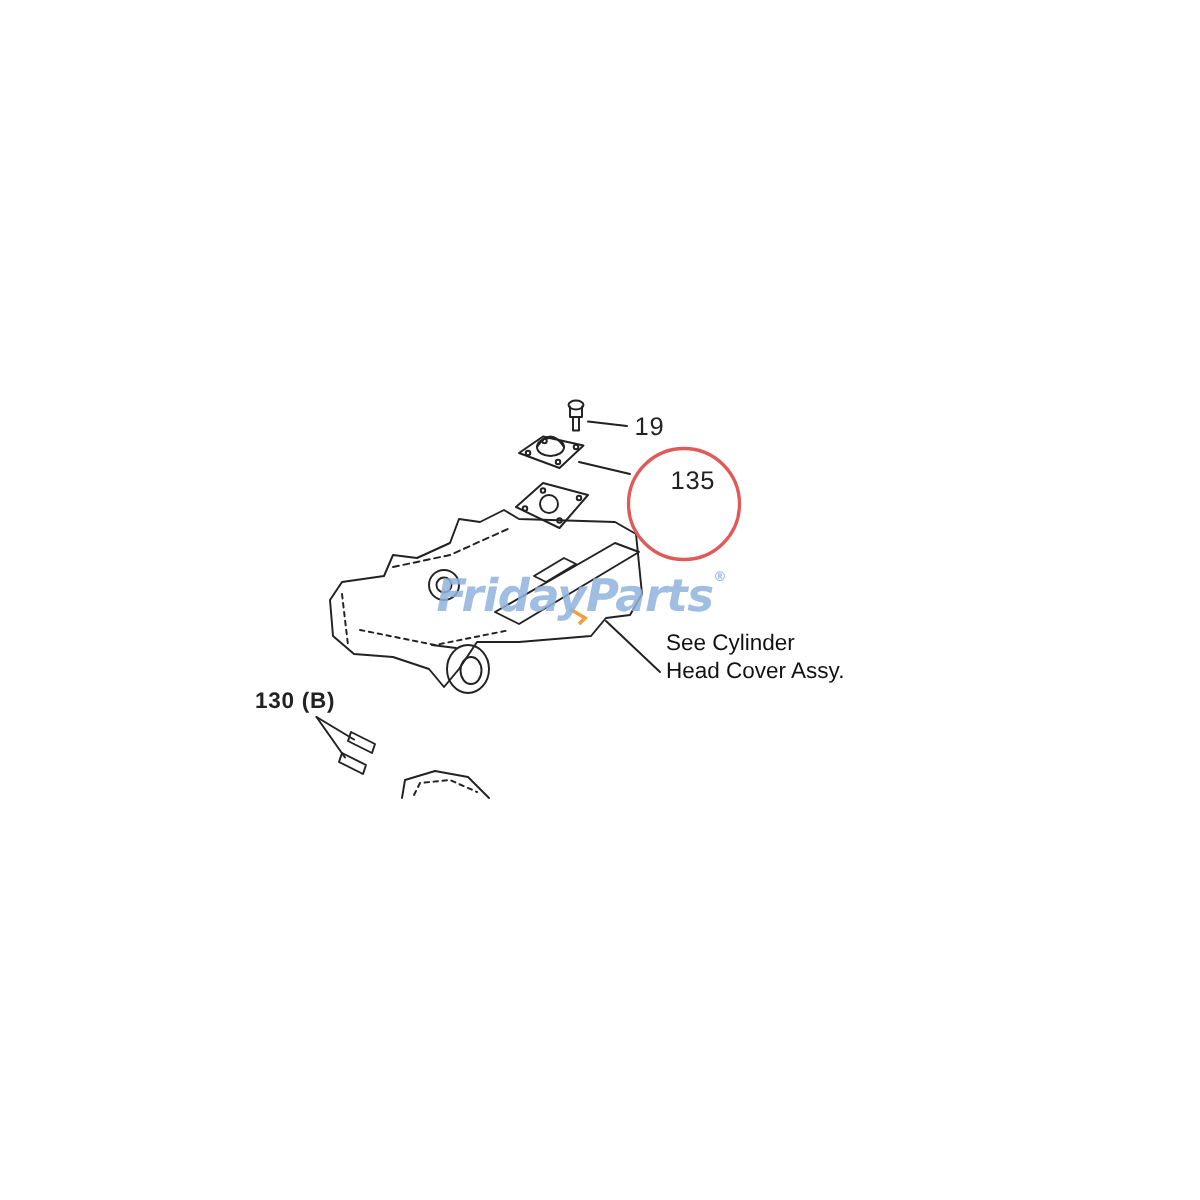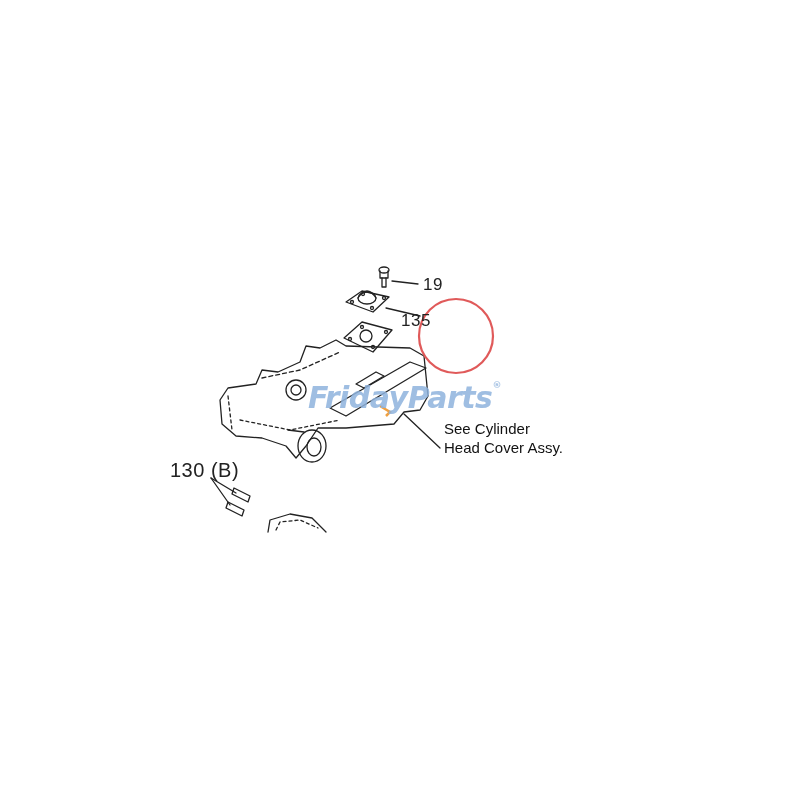--- a/index.html
+++ b/index.html
@@ -1,21 +1,21 @@
 <!DOCTYPE html>
 <html><head>
 <meta charset="utf-8">
 <style>
   html, body { margin:0; padding:0; background:#ffffff; }
   body { width:800px; height:800px; position:relative; overflow:hidden; font-family:"Liberation Sans", sans-serif; }
   .diagram { position:absolute; left:0; top:0; width:800px; height:800px; }
   .label { position:absolute; color:#222; font-family:"Liberation Sans", sans-serif; }
   .callout { font-size:17px; letter-spacing:0.5px; font-weight:300; }
   .note { font-size:15px; line-height:19px; color:#111; }
-  .watermark { position:absolute; left:308px; top:380px; font-family:"DejaVu Sans", sans-serif; font-weight:bold; font-style:italic; font-size:30px; color:#8fb3dd; opacity:0.85; letter-spacing:-0.5px; }
+  .watermark { position:absolute; left:291px; top:380px; font-family:"DejaVu Sans", sans-serif; font-weight:bold; font-style:italic; font-size:30px; color:#8fb3dd; opacity:0.85; letter-spacing:-0.5px; }
   .watermark .reg { font-size:9px; vertical-align:top; font-style:normal; }
 </style>
 </head>
 <body>
 
 <svg class="diagram" viewBox="0 0 800 800" xmlns="http://www.w3.org/2000/svg">
   <g fill="none" stroke="#222" stroke-width="1.3" stroke-linejoin="round" stroke-linecap="round">
 
     <g>
       <ellipse cx="384" cy="270" rx="5" ry="3"></ellipse>
@@ -67,22 +67,22 @@
     </g>
 
     <path d="M268 532 L270 520 L290 514 L312 518 L326 532"></path>
     <path d="M276 530 L280 522 L300 520 L318 528" stroke-dasharray="3 3"></path>
   </g>
   <circle cx="456" cy="336" r="37" fill="none" stroke="#e05a5a" stroke-width="2.2"></circle>
   <path d="M380 406 L390 412 L386 416" fill="none" stroke="#f0a040" stroke-width="2.5"></path>
 </svg>
 
 <div class="label callout" style="left:423px; top:275px;">19</div>
-<div class="label callout" style="left:401px; top:311px;">135</div>
-<div class="label callout" style="left:170px; top:459px; font-size:20px;">130 (B)</div>
+<div class="label callout" style="left:423px; top:311px;padding-left:24px;">135</div>
+<div class="label callout" style="left:170px; top:459px; font-size:15px;font-weight:bold;">130 (B)</div>
 
 <div class="label note" style="left:444px; top:419px;">
   <div>See Cylinder</div>
   <div>Head Cover Assy.</div>
 </div>
 
 <div class="watermark">
   <span>Friday</span><span>Parts</span><span class="reg">®</span>
 </div>
 

